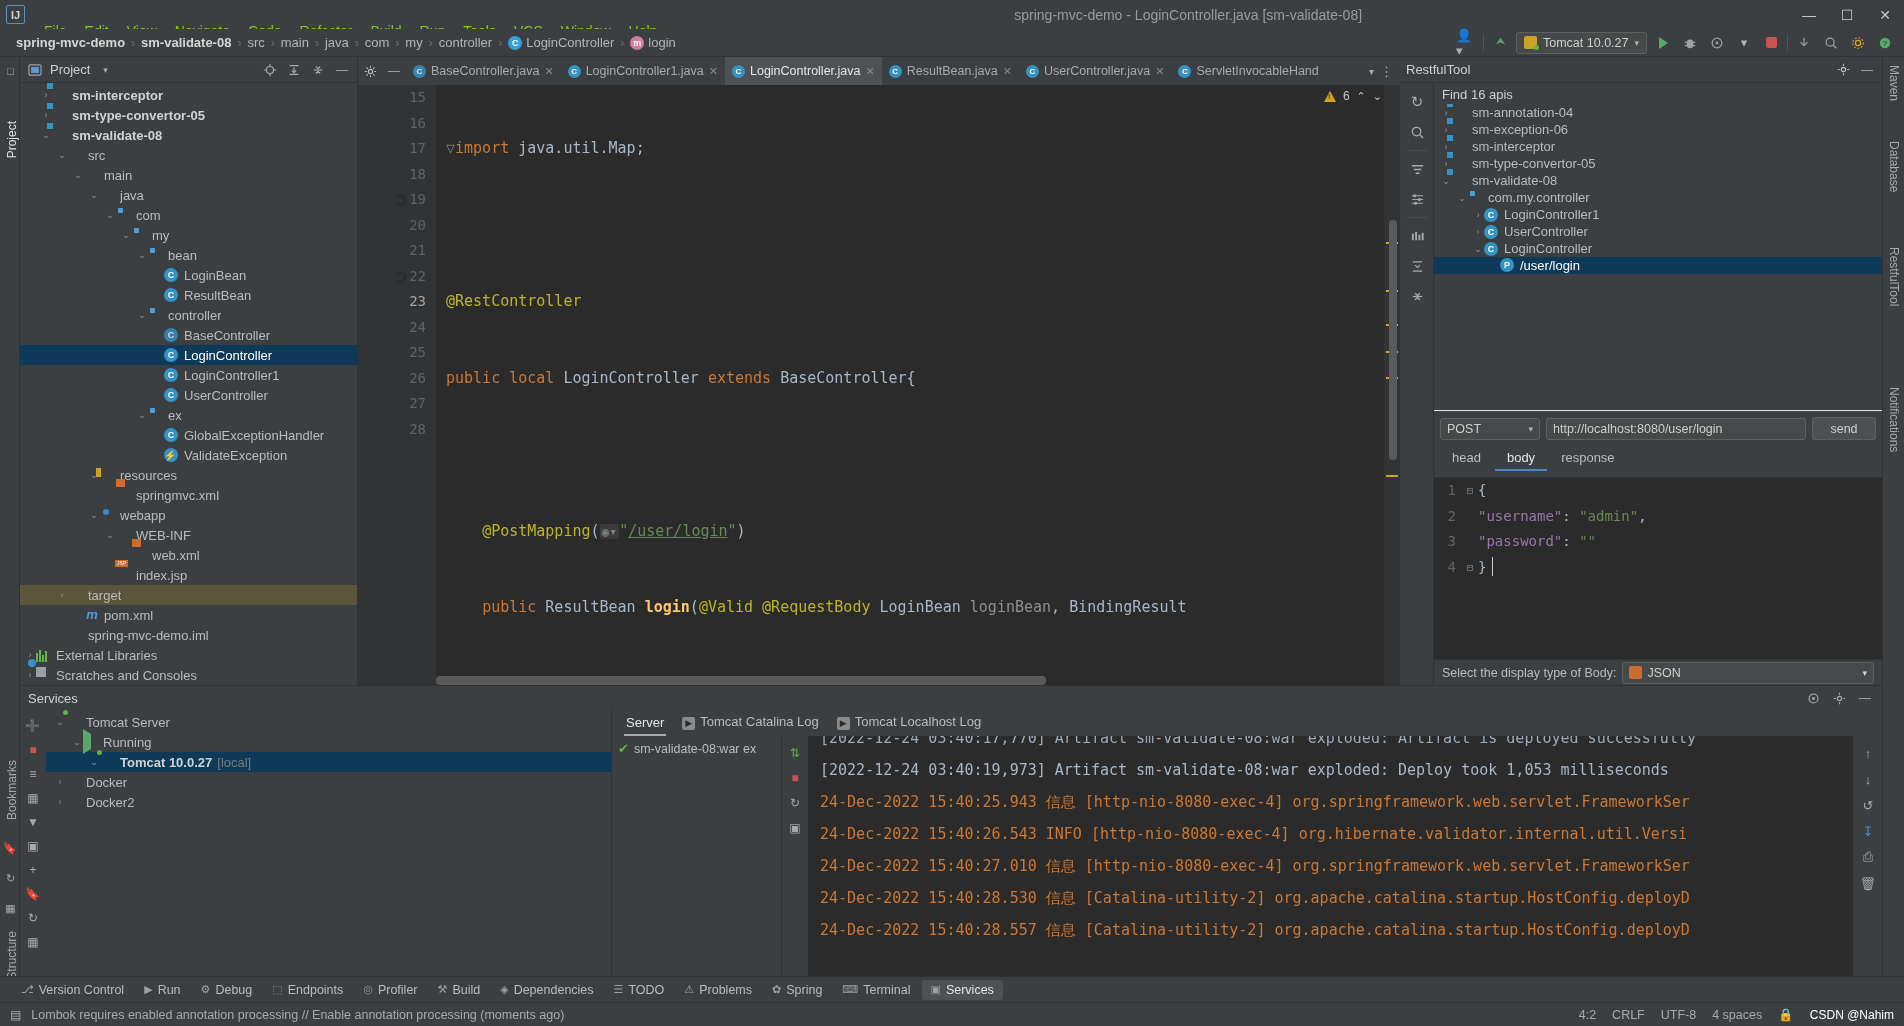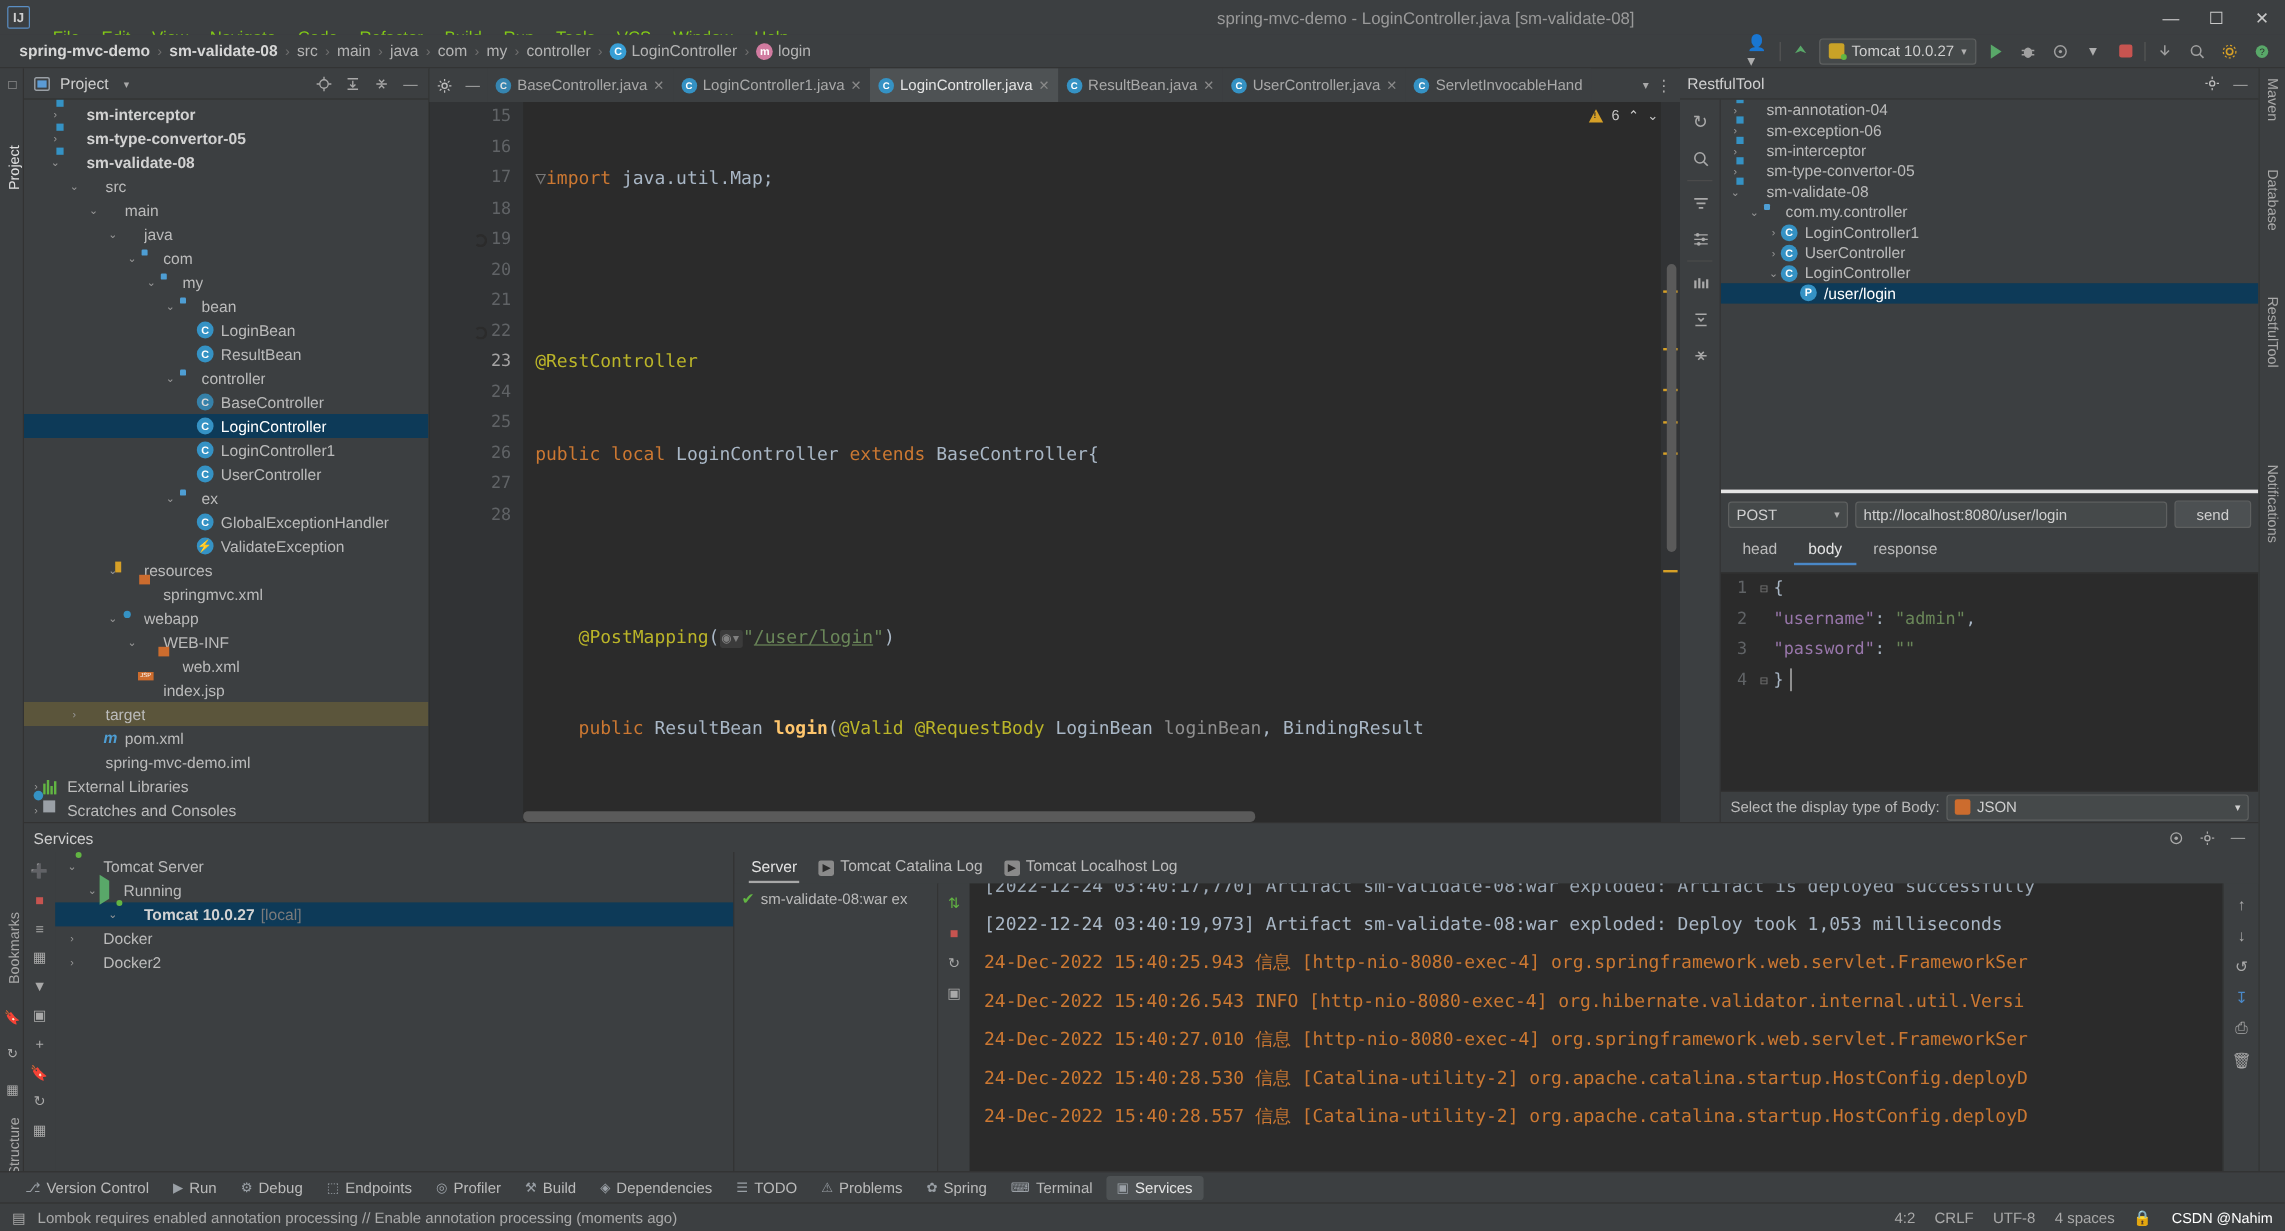--- a/index.html
+++ b/index.html
@@ -192,21 +192,21 @@
   #rt-strip{ width:34px; background:#3c3f41; border-right:1px solid #323232; padding-top:4px;}
   .rsb{ width:34px;height:30px;display:flex;align-items:center;justify-content:center;color:#a9a9a9;font-size:15px;}
   .rsb-div{ height:1px;background:#4b4b4b;margin:3px 6px; }
   #rt-main{ flex:1; display:flex; flex-direction:column; background:#3c3f41; overflow:hidden;}
   #rt-find{ font-size:13px; color:#cfcfcf; padding:4px 8px 2px 8px; }
   #rt-tree{ flex:1; overflow:hidden; }
   .rrow{ display:flex;align-items:center;height:17px;font-size:13px;color:#bbbbbb;white-space:nowrap;padding-right:4px;}
   .rrow.sel{ background:#0d3a58; color:#fff; }
   .ic-p{ width:14px;height:14px;border-radius:50%;background:#3592c4;color:#fff;font-size:9px;display:flex;align-items:center;justify-content:center;font-weight:bold;}
 
-  #rt-req{ border-top:3px solid #e5e5e5; padding:6px; }
+  #rt-req{ border-top:1px solid #e5e5e5; padding:6px; }
   .req-line{ display:flex; gap:6px; align-items:center; }
   #method-sel{
     width:100px;height:22px;background:#45494a;border:1px solid #5e6060;border-radius:3px;
     color:#cfcfcf;font-size:12.5px;display:flex;align-items:center;padding:0 6px;
   }
   #method-sel .car{ margin-left:auto; font-size:9px; color:#b0b0b0;}
   #url-input{
     flex:1;height:22px;background:#45494a;border:1px solid #5e6060;border-radius:3px;
     color:#cfcfcf;font-size:12.5px;display:flex;align-items:center;padding:0 6px;overflow:hidden;white-space:nowrap;
   }
@@ -811,20 +811,21 @@
             </svg>
         </div>
         <div class="rsb">
           <svg width="15" height="15" viewBox="0 0 16 16">
               <path d="M3 8h10" stroke="#a9a9a9" stroke-width="1.4"></path>
               <path d="M5.5 4.5 8 7l2.5-2.5M5.5 11.5 8 9l2.5 2.5" stroke="#a9a9a9" stroke-width="1.4" fill="none"></path>
             </svg>
         </div>
       </div>
       <div id="rt-main">
+        <div id="rt-find">Find 16 apis</div>
         <div id="rt-tree">
             <div class="rrow" style="padding-left: 6px;">
               <span class="arrow">›</span>
               <span class="ic"><span class="ic-module"></span></span>
               <span class="lbl">sm-annotation-04</span>
             </div>
             <div class="rrow" style="padding-left: 6px;">
               <span class="arrow">›</span>
               <span class="ic"><span class="ic-module"></span></span>
               <span class="lbl">sm-exception-06</span>

